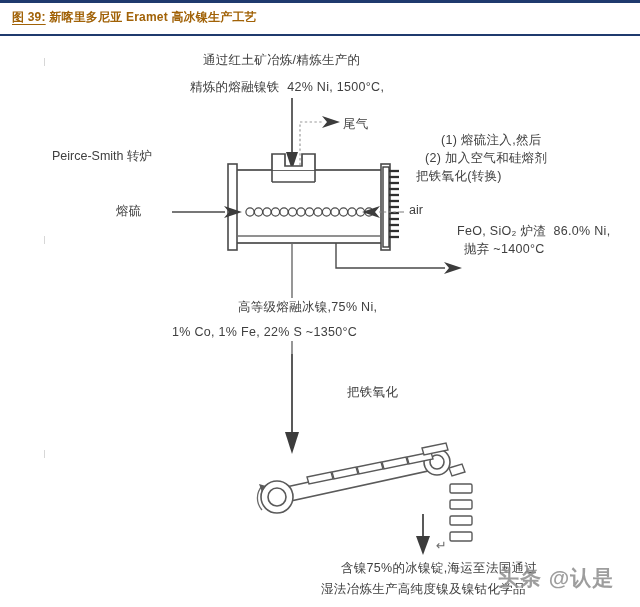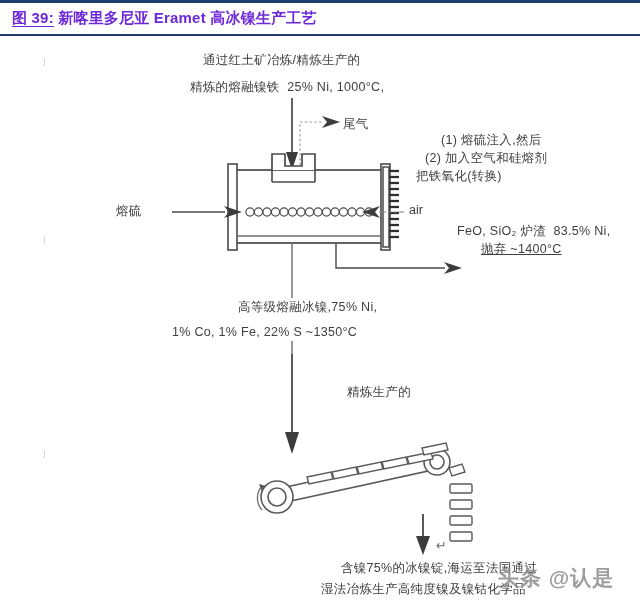--- a/index.html
+++ b/index.html
@@ -24,23 +24,23 @@
     height: 36px;
     border-top: 3px solid #1f3a6e;
     border-bottom: 2px solid #1f3a6e;
     box-sizing: border-box;
     background: #ffffff;
   }
   #figure-title {
     position: absolute;
     left: 12px;
     top: 6px;
-    font-size: 15px;
+    font-size: 12px;
     font-weight: bold;
-    color: #6d28d9;
+    color: #a16207;
     white-space: nowrap;
     letter-spacing: 0.2px;
   }
   #figure-title .fig-no {
     text-decoration: underline;
     text-underline-offset: 3px;
   }
 
   
   #diagram-canvas {
@@ -68,21 +68,21 @@
   #txt-smelting-route { left: 203px; top: 16px; }
   #txt-refined-ferronickel { left: 190px; top: 43px; }
   #txt-tail-gas { left: 343px; top: 80px; text-align: center; }
   #txt-peirce-smith { left: 52px; top: 112px; }
   #txt-step-1 { left: 397px; top: 96px; margin-left: 44px; }
   #txt-step-2 { left: 397px; top: 114px; margin-left: 28px; }
   #txt-step-2b { left: 416px; top: 132px; }
   #txt-molten-sulfur { left: 116px; top: 167px; }
   #txt-air { left: 409px; top: 166px; }
   #txt-slag-1 { left: 457px; top: 187px; }
-  #txt-slag-2 { left: 481px; top: 205px; text-decoration: underline; }
+  #txt-slag-2 { left: 464px; top: 205px; }
   #txt-matte-1 { left: 238px; top: 263px; }
   #txt-matte-2 { left: 172px; top: 288px; }
   #txt-casting { left: 347px; top: 348px; }
   #txt-bottom-1 { left: 341px; top: 524px; }
   #txt-bottom-2 { left: 321px; top: 545px; }
 
   .return-glyph {
     position: absolute;
     left: 436px;
     top: 502px;
@@ -274,40 +274,41 @@
     </g>
 
     <g>
       <line x1="423" y1="478" x2="423" y2="502" stroke="#3c3c3c" stroke-width="1.7"></line>
       <path d="M416,500 L430,500 L423,519 Z" fill="#3c3c3c"></path>
     </g>
   </svg>
 
   <div class="dtext cjk" id="txt-smelting-route">通过红土矿冶炼/精炼生产的</div>
 
-  <div class="dtext cjk" id="txt-refined-ferronickel">精炼的熔融镍铁  25% Ni, 1000°C,</div>
+  <div class="dtext cjk" id="txt-refined-ferronickel">精炼的熔融镍铁  42% Ni, 1500°C,</div>
 
   <div class="dtext cjk" id="txt-tail-gas">尾气</div>
 
+  <div class="dtext" id="txt-peirce-smith">Peirce-Smith 转炉</div>
 
   <div class="dtext cjk" id="txt-step-1">(1) 熔硫注入,然后</div>
   <div class="dtext cjk" id="txt-step-2">(2) 加入空气和硅熔剂</div>
   <div class="dtext cjk" id="txt-step-2b">把铁氧化(转换)</div>
 
   <div class="dtext cjk" id="txt-molten-sulfur">熔硫</div>
 
   <div class="dtext" id="txt-air">air</div>
 
-  <div class="dtext cjk" id="txt-slag-1">FeO, SiO₂ 炉渣  83.5% Ni,</div>
+  <div class="dtext cjk" id="txt-slag-1">FeO, SiO₂ 炉渣  86.0% Ni,</div>
   <div class="dtext cjk" id="txt-slag-2">抛弃 ~1400°C</div>
 
   <div class="dtext cjk" id="txt-matte-1">高等级熔融冰镍,75% Ni,</div>
   <div class="dtext cjk" id="txt-matte-2">1% Co, 1% Fe, 22% S ~1350°C</div>
 
-  <div class="dtext cjk" id="txt-casting">精炼生产的</div>
+  <div class="dtext cjk" id="txt-casting">把铁氧化</div>
 
   <div class="return-glyph">↵</div>
 
   <div class="dtext cjk" id="txt-bottom-1">含镍75%的冰镍锭,海运至法国通过</div>
   <div class="dtext cjk" id="txt-bottom-2">湿法冶炼生产高纯度镍及镍钴化学品</div>
 
   <div id="watermark">头条 @认是</div>
 </div>
 
 </body></html>

